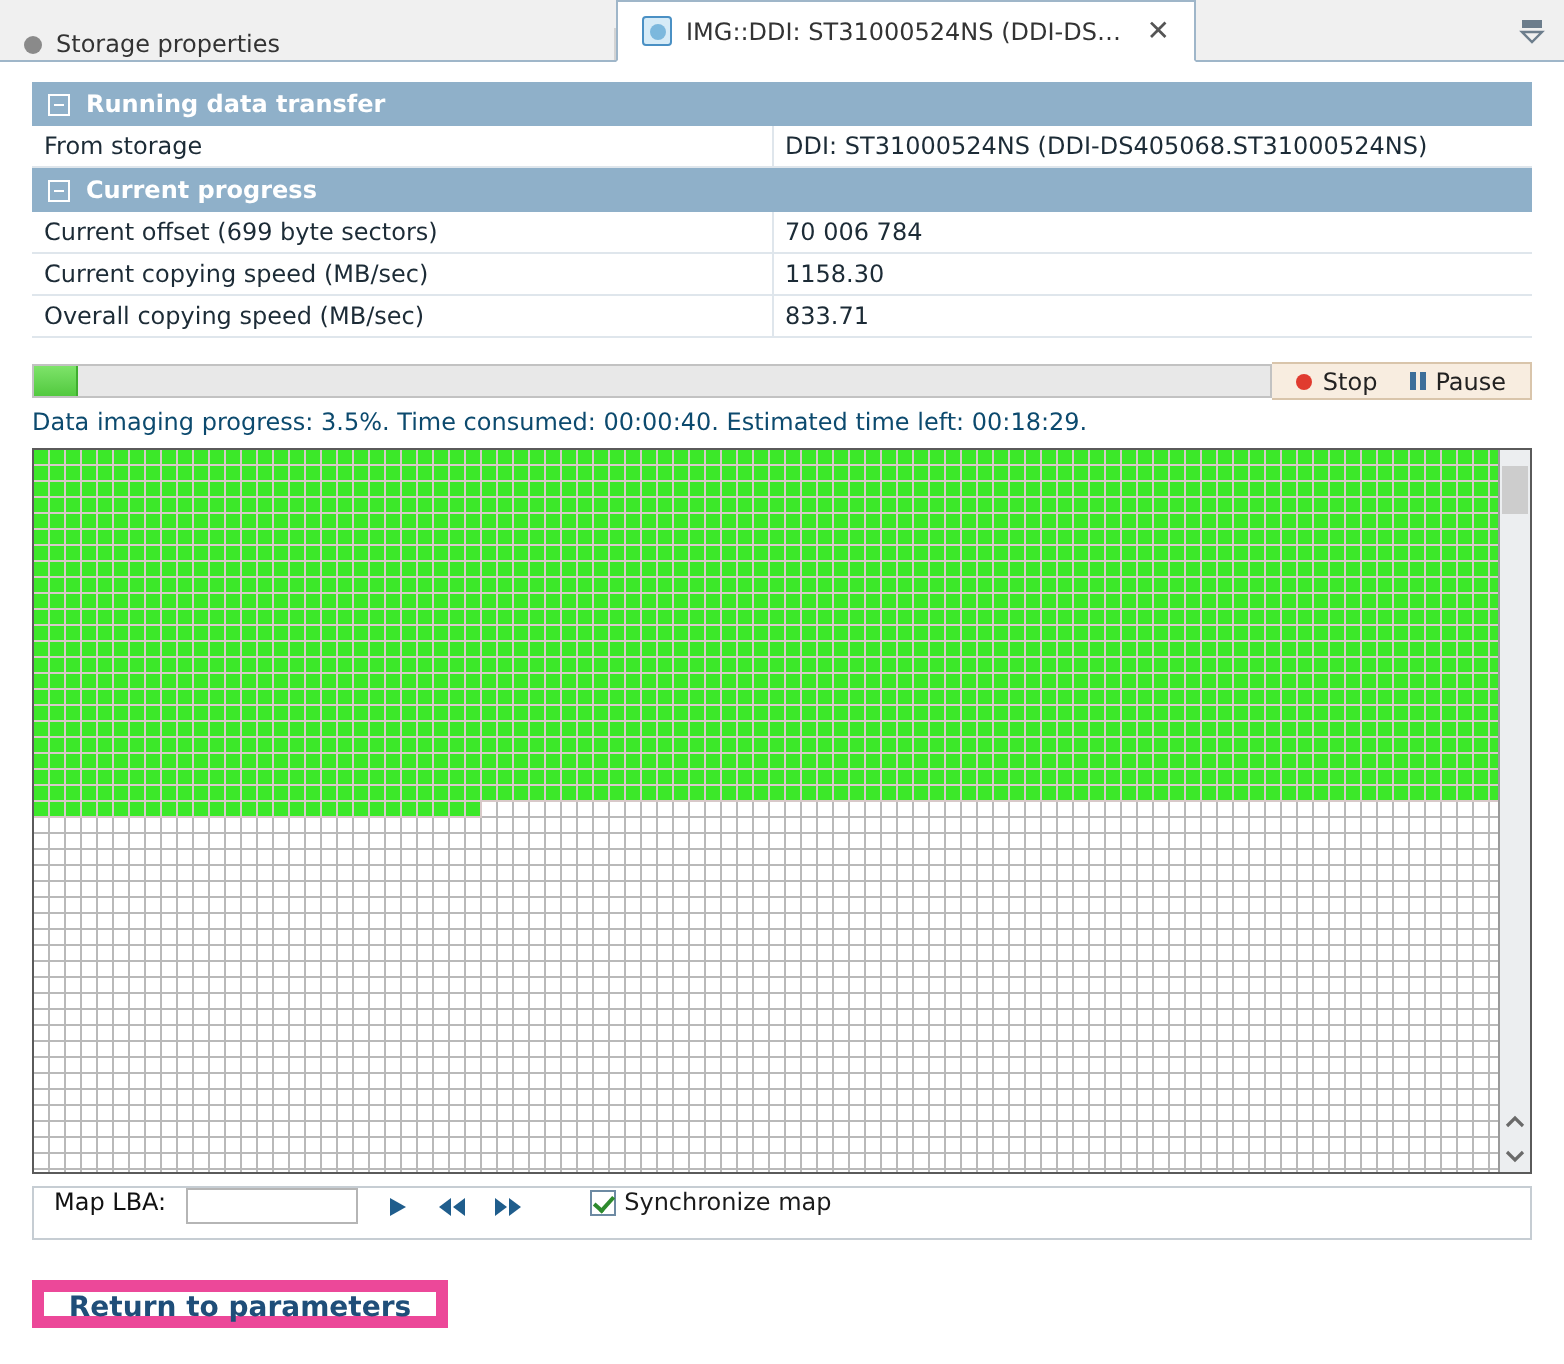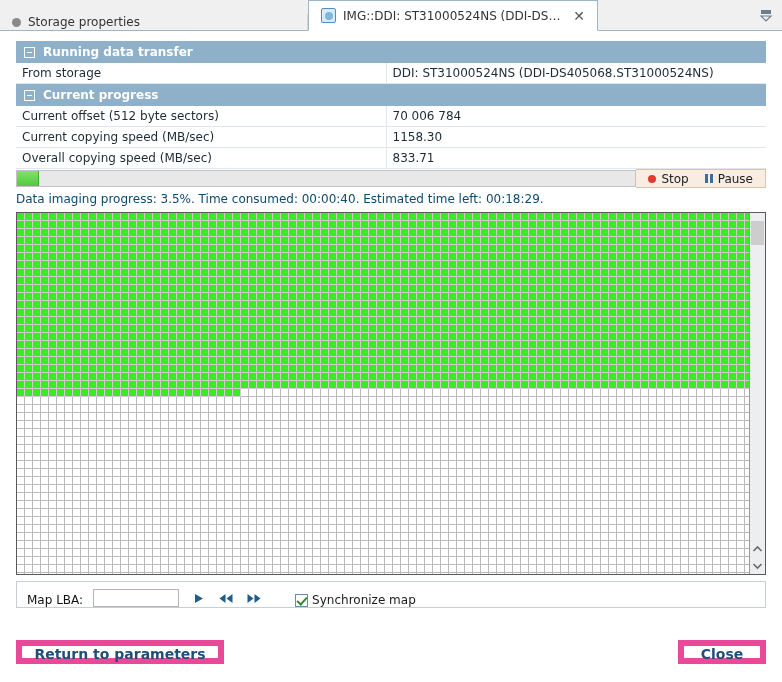--- a/index.html
+++ b/index.html
@@ -127,20 +127,21 @@
   table.info td.val {
     padding: 3px 6px;
     border-bottom: 1px solid #dfe6ec;
     color: #1c2b36;
   }
 
   
   #progress-row {
     display: flex;
     align-items: center;
+    margin-top: 12px;
     height: 19px;
   }
   #progress-track {
     flex: 1 1 auto;
     height: 17px;
     background: #e8e8e8;
     border: 1px solid #c2c2c2;
     position: relative;
     overflow: hidden;
   }
@@ -233,21 +234,21 @@
   #scroll-down { bottom: 0; }
   .scroll-arrow svg { display:block; }
 
   
   #lba-bar {
     margin-top: 6px;
     height: 27px;
     border: 1px solid #c6cdd3;
     background: #ffffff;
     display: flex;
-    align-items: flex-end;
+    align-items: flex-start;
     padding: 0 10px;
     gap: 10px;
     font-size: 12px;
   }
   #lba-label { color: #111; }
   #lba-input {
     width: 86px; height: 18px;
     border: 1px solid #b5b5b5;
     background: #ffffff;
     font-family: "DejaVu Sans", "Liberation Sans", sans-serif;
@@ -347,21 +348,21 @@
       <td class="lbl">From storage</td>
       <td class="val">DDI: ST31000524NS (DDI-DS405068.ST31000524NS)</td>
     </tr>
 
     <tr class="section">
       <td colspan="2">
         <span class="collapse-box"></span><span>Current progress</span>
       </td>
     </tr>
     <tr>
-      <td class="lbl">Current offset (512 byte sectors)</td>
+      <td class="lbl">Current offset (699 byte sectors)</td>
       <td class="val">70 006 784</td>
     </tr>
     <tr>
       <td class="lbl">Current copying speed (MB/sec)</td>
       <td class="val">1158.30</td>
     </tr>
     <tr>
       <td class="lbl">Overall copying speed (MB/sec)</td>
       <td class="val">833.71</td>
     </tr>
@@ -432,14 +433,13 @@
     </span>
     <span id="sync-wrap">
       <span class="chk checked"></span>
       <span>Synchronize map</span>
     </span>
   </div>
 </div>
 
 <div id="footer">
   <button class="big-btn" id="btn-return">Return to parameters</button>
-  <button class="big-btn" id="btn-close">Close</button>
 </div>
 
 </body></html>

